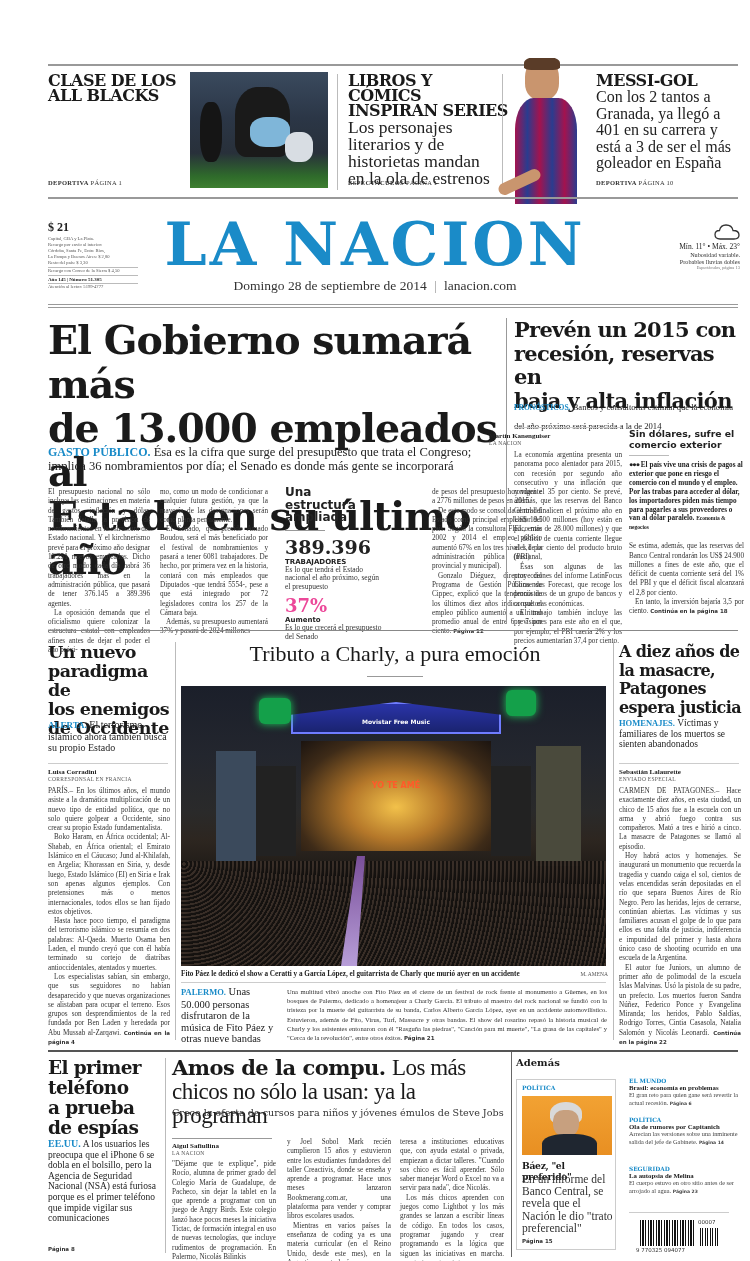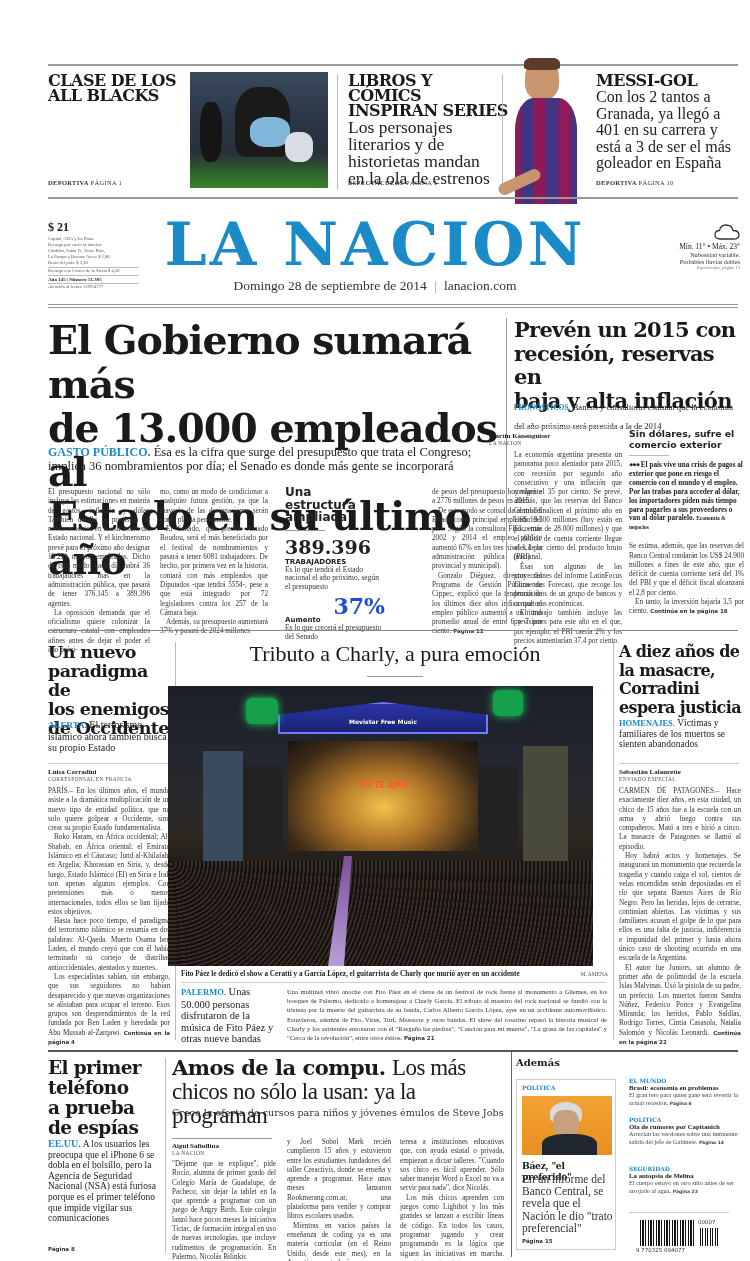--- a/index.html
+++ b/index.html
@@ -138,21 +138,21 @@
   <p>El Senado, que preside Amado Boudou, será el más beneficiado por el festival de nombramientos y pasará a tener 6081 trabajadores. De hecho, por primera vez en la historia, contará con más empleados que Diputados -que tendrá 5554-, pese a que está integrado por 72 legisladores contra los 257 de la Cámara baja.</p>
   <p>Además, su presupuesto aumentará 37% y pasará de 2024 millones</p>
 </div>
 
 <div class="abs" style="left:285px; top:486px; width:100px;">
   <div style="font-family:'DejaVu Sans',sans-serif; font-weight:bold; font-size:12px; line-height:12.5px; color:#222;">Una estructura ampliada</div>
   <div style="width:40px; height:1px; background:#999; margin:6px 0 6px;"></div>
   <div style="font-family:'DejaVu Serif',serif; font-weight:bold; font-size:19px; line-height:20px; color:#222;">389.396</div>
   <div style="font-family:'DejaVu Sans',sans-serif; font-weight:bold; font-size:7px; color:#222; margin-top:1px;">TRABAJADORES</div>
   <div class="lserif" style="font-size:7.5px; line-height:8.8px; color:#333;">Es lo que tendrá el Estado nacional el año próximo, según el presupuesto</div>
-  <div style="font-family:'DejaVu Serif',serif; font-weight:bold; font-size:22px; line-height:20px; color:#1d4ed8; margin-top:4px;text-align:right;">37%</div>
+  <div style="font-family:'DejaVu Serif',serif; font-weight:bold; font-size:18px; line-height:20px; color:#ec4899; margin-top:4px;">37%</div>
   <div style="font-family:'DejaVu Sans',sans-serif; font-weight:bold; font-size:7px; color:#222;">Aumento</div>
   <div class="lserif" style="font-size:7.5px; line-height:8.8px; color:#333;">Es lo que crecerá el presupuesto del Senado</div>
 </div>
 
 <div class="abs body-text" style="left:388px; top:488px; width:110px;margin-left:44px;">
   <p style="text-indent:0;">de pesos del presupuesto hoy vigente a 2776 millones de pesos en 2015.</p>
   <p>De este modo se consolida el rol del Estado como principal empleador del país. Según la consultora FIEL, entre 2002 y 2014 el empleo público aumentó 67% en los tres niveles de la administración pública (nacional, provincial y municipal).</p>
   <p><span>Gonzalo Diéguez, director del Programa de Gestión Pública de Cippec, explicó que la tendencia de los últimos diez años indica que el empleo público aumentó a un ritmo promedio anual de entre 6 y 7 por ciento.</span> <span class="contin">Página 12</span></p>
 </div>
 
@@ -216,21 +216,21 @@
   <p>PARÍS.– En los últimos años, el mundo asiste a la dramática multiplicación de un nuevo tipo de entidad política, que no solo quiere golpear a Occidente, sino crear su propio Estado fundamentalista.</p>
   <p>Boko Haram, en África occidental; Al-Shabab, en África oriental; el Emirato Islámico en el Cáucaso; Jund al-Khilafah, en Argelia; Khorassan en Siria, y, desde luego, Estado Islámico (EI) en Siria e Irak son apenas algunos ejemplos. Con pretensiones más o menos internacionales, todos ellos se han fijado estos objetivos.</p>
   <p>Hasta hace poco tiempo, el paradigma del terrorismo islámico se resumía en dos palabras: Al-Qaeda. Muerto Osama ben Laden, el mundo creyó que con él había terminado su cortejo de diatribas antioccidentales, atentados y muertes.</p>
   <p><span>Los especialistas sabían, sin embargo, que sus seguidores no habían desaparecido y que nuevas organizaciones se alistaban para ocupar el terreno. Esos grupos son desprendimientos de la red fundada por Ben Laden y heredada por Abu Mussab al-Zarqawi.</span> <span class="contin">Continúa en la página 4</span></p>
 </div>
 <div class="vrule" style="left:175px; top:642px; height:398px;"></div>
 
 <div class="abs lserif" style="left:180px; top:641px; width:430px; text-align:center; font-size:22px; color:#1a1a1a;">Tributo a Charly, a pura emoción</div>
 <div class="rule" style="left:367px; top:676px; width:56px; background:#999;"></div>
 
-<div class="photo" style="left:168px; top:686px; width:425px; height:280px; background:linear-gradient(180deg,#1b1f2a 0%,#23262e 25%,#2a2a2a 45%,#2d2620 55%,#1a1714 70%,#221d19 100%);">
+<div class="photo" style="left:181px; top:686px; width:425px; height:280px; background:linear-gradient(180deg,#1b1f2a 0%,#23262e 25%,#2a2a2a 45%,#2d2620 55%,#1a1714 70%,#221d19 100%);">
 
   <div class="abs" style="left:110px; top:16px; width:210px; height:32px; background:linear-gradient(180deg,#2a34a8,#1a2370); border:2px solid #6f7cff; clip-path:polygon(0 40%,50% 0,100% 40%,100% 100%,0 100%);"></div>
   <div class="abs sans" style="left:160px; top:32px; width:110px; text-align:center; font-size:6px; color:#fff; font-weight:bold;">Movistar Free Music</div>
 
   <div class="abs" style="left:78px; top:12px; width:32px; height:26px; background:#14a04a; border-radius:6px; box-shadow:0 0 8px #1fc75b;"></div>
   <div class="abs" style="left:325px; top:4px; width:30px; height:26px; background:#14a04a; border-radius:6px; box-shadow:0 0 8px #1fc75b;"></div>
 
   <div class="abs" style="left:120px; top:55px; width:190px; height:110px; background:radial-gradient(ellipse at 50% 60%,#f2c14a 0%,#b5782a 35%,#3e2b18 75%,#1b1410 100%);"></div>
   <div class="abs sans" style="left:170px; top:95px; width:90px; text-align:center; font-size:8px; color:#ff5a2a; font-weight:bold;">YO TE AMÉ</div>
 
@@ -253,21 +253,21 @@
 </div>
 <div class="abs body-text" style="left:287px; top:987px; width:320px; font-size:6.6px; line-height:9.2px;">
   <p><span>Una multitud vibró anoche con Fito Páez en el cierre de un festival de rock frente al monumento a Güemes, en los bosques de Palermo, dedicado a homenajear a Charly García. El tributo al maestro del rock nacional se fundió con la tristeza por la muerte del guitarrista de su banda, Carlos Alberto García López, ayer en un accidente automovilístico. Estuvieron, además de Fito, Virus, Turf, Massacre y otras bandas. El show del rosarino repasó la historia musical de Charly y los asistentes entonaron con él "Rasguña las piedras", "Canción para mi muerte", "La grasa de las capitales" y "Cerca de la revolución", entre otros éxitos.</span> <span class="contin">Página 21</span></p>
 </div>
 
 <div class="vrule" style="left:613px; top:642px; height:398px;"></div>
 
 <div class="abs headline" style="left:619px; top:643px; width:125px; font-size:16px; line-height:18.5px; letter-spacing:-0.6px;">
   <div>A diez años de</div>
   <div>la masacre,</div>
-  <div>Corradini</div>
+  <div>Patagones</div>
   <div>espera justicia</div>
 </div>
 <div class="abs lserif" style="left:619px; top:718px; width:125px; font-size:9.5px; line-height:10.5px; color:#222;">
   <span class="kicker" style="font-size:8.5px;">HOMENAJES.</span>
   <span>Víctimas y familiares de los muertos se sienten abandonados</span>
 </div>
 <div class="rule" style="left:619px; top:763px; width:120px; background:#ccc;"></div>
 <div class="abs" style="left:619px; top:768px; width:125px;">
   <div class="byline-name">Sebastián Lalaurette</div>
   <div class="byline-role">ENVIADO ESPECIAL</div>

